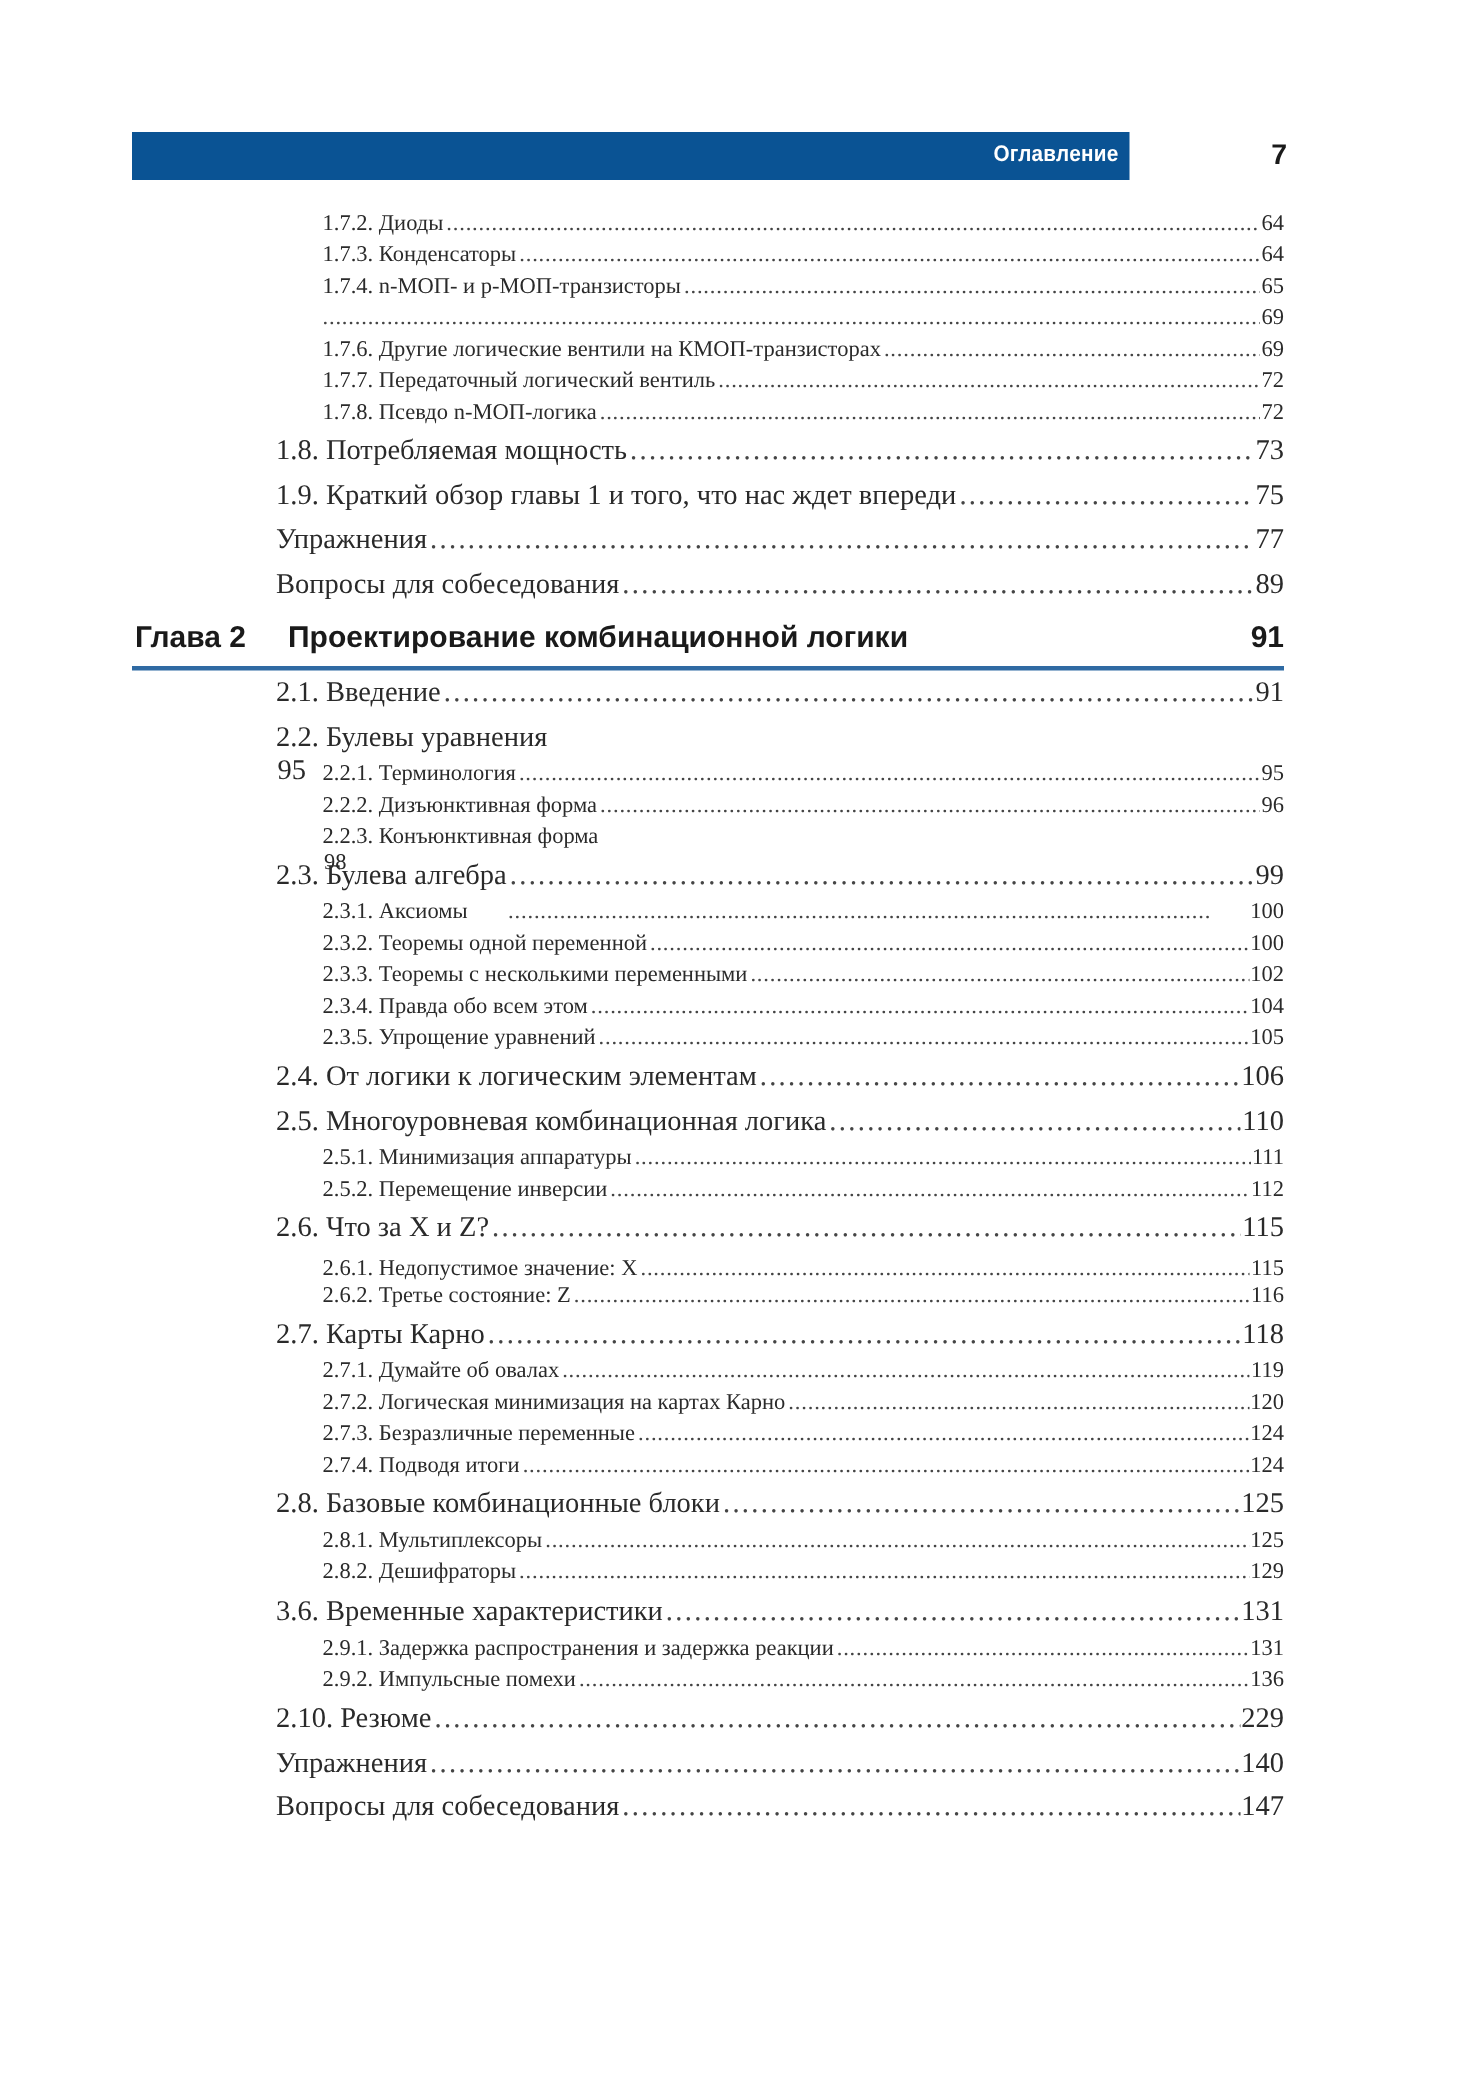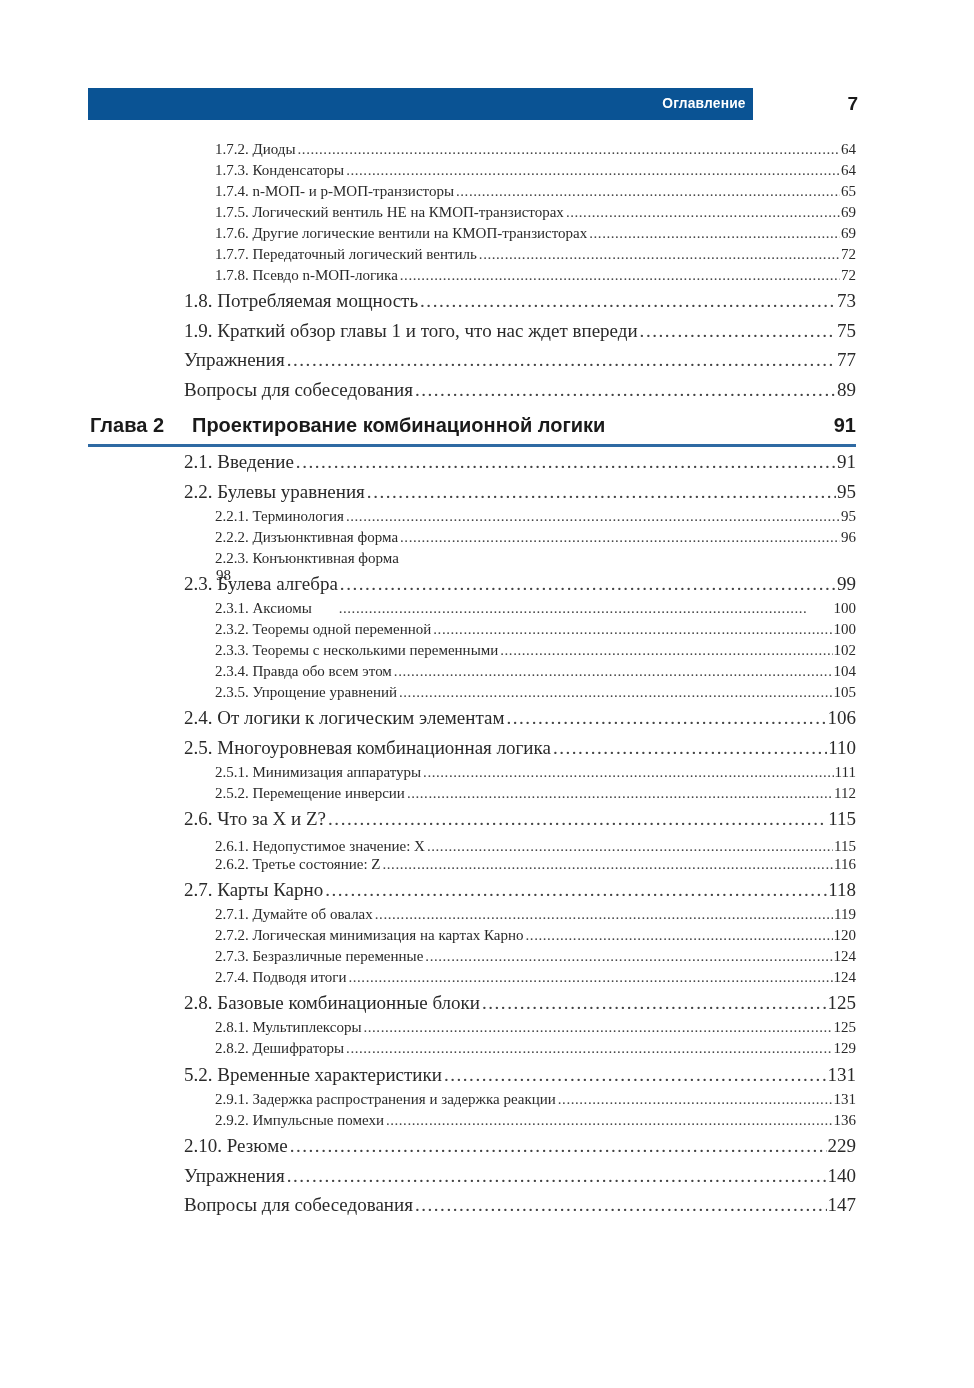--- a/index.html
+++ b/index.html
@@ -47,21 +47,20 @@
         <span class="label">1.7.3. Конденсаторы</span>
         <span class="dots"></span>
         <span class="page">64</span>
       </div>
       <div class="row lvl3" style="top: 183px;">
         <span class="label">1.7.4. n-МОП- и p-МОП-транзисторы</span>
         <span class="dots"></span>
         <span class="page">65</span>
       </div>
       <div class="row lvl3" style="top: 204px;">
-        <span class="label">1.7.5. Логический вентиль НЕ на КМОП-транзисторах</span>
         <span class="dots"></span>
         <span class="page">69</span>
       </div>
       <div class="row lvl3" style="top: 225px;">
         <span class="label">1.7.6. Другие логические вентили на КМОП-транзисторах</span>
         <span class="dots"></span>
         <span class="page">69</span>
       </div>
       <div class="row lvl3" style="top: 246px;">
         <span class="label">1.7.7. Передаточный логический вентиль</span>
@@ -98,21 +97,21 @@
     <span class="ch-num">Глава 2</span>
     <span class="ch-title">Проектирование комбинационной логики</span>
     <span class="ch-page">91</span>
   </div>
   <div id="after">
       <div class="row lvl2" style="top: 451px;">
         <span class="label">2.1. Введение</span>
         <span class="dots"></span>
         <span class="page">91</span>
       </div>
-      <div class="row lvl2" style="top: 481px;">
+      <div class="row lvl2" style="top: 481px; flex-direction: column;">
         <span class="label">2.2. Булевы уравнения</span>
         <span class="dots"></span>
         <span class="page">95</span>
       </div>
       <div class="row lvl3" style="top: 508px;">
         <span class="label">2.2.1. Терминология</span>
         <span class="dots"></span>
         <span class="page">95</span>
       </div>
       <div class="row lvl3" style="top: 529px;">
@@ -224,21 +223,21 @@
         <span class="label">2.8.1. Мультиплексоры</span>
         <span class="dots"></span>
         <span class="page">125</span>
       </div>
       <div class="row lvl3" style="top: 1040px;">
         <span class="label">2.8.2. Дешифраторы</span>
         <span class="dots"></span>
         <span class="page">129</span>
       </div>
       <div class="row lvl2" style="top: 1064px;">
-        <span class="label">5.2. Временные характеристики</span>
+        <span class="label">3.6. Временные характеристики</span>
         <span class="dots"></span>
         <span class="page">131</span>
       </div>
       <div class="row lvl3" style="top: 1091px;">
         <span class="label">2.9.1. Задержка распространения и задержка реакции</span>
         <span class="dots"></span>
         <span class="page">131</span>
       </div>
       <div class="row lvl3" style="top: 1112px;">
         <span class="label">2.9.2. Импульсные помехи</span>

